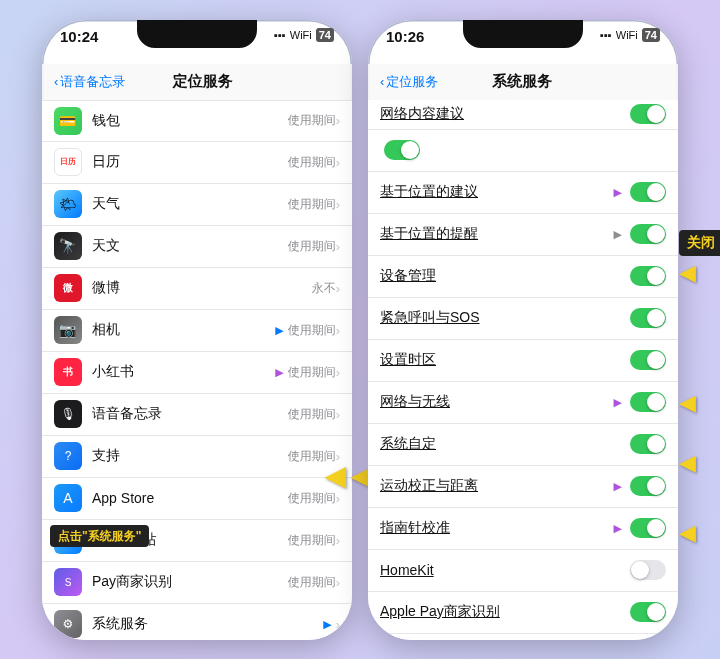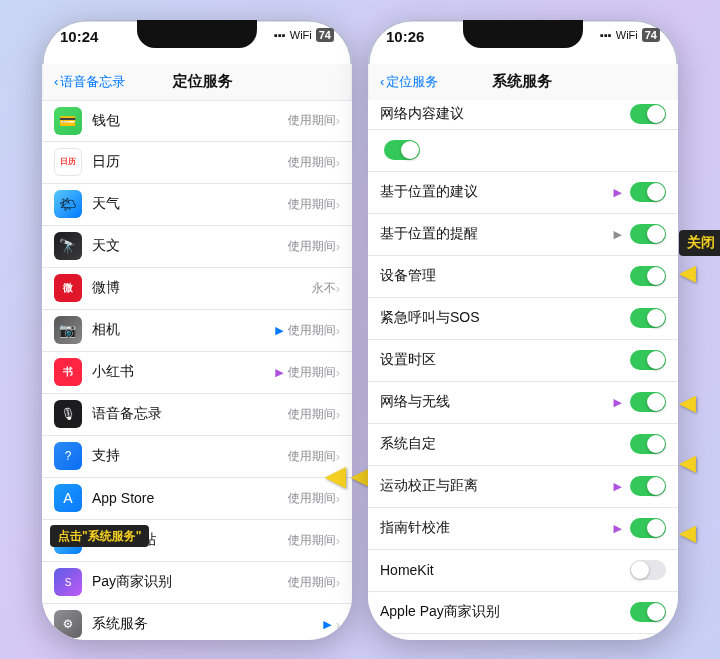--- a/index.html
+++ b/index.html
@@ -213,20 +213,21 @@
       align-items: center;
       background: #fff;
       padding: 0 12px;
       height: 42px;
       border-bottom: 0.5px solid #e5e5ea;
     }
     .item-label-right {
       flex: 1;
       font-size: 14px;
       color: #111;
+      text-decoration: underline;
     }
 
     .scroll-content {
       overflow: hidden;
     }
   </style>
 </head>
 <body>
 
 <div class="phone-wrapper" style="position:relative;">

